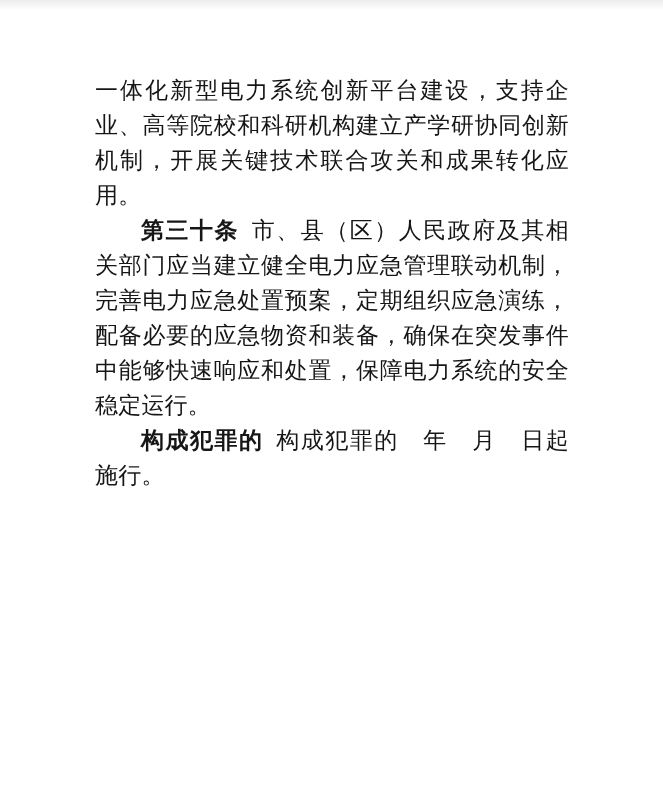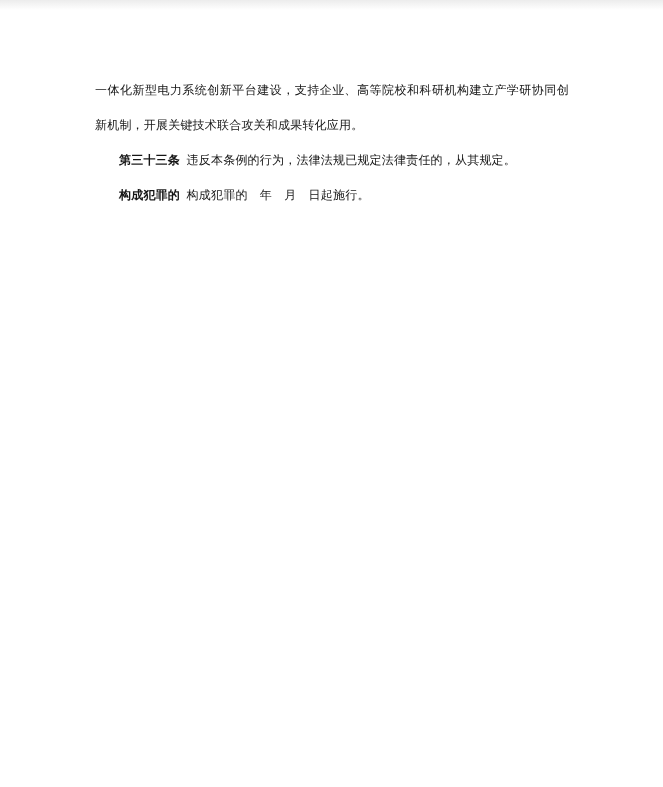--- a/index.html
+++ b/index.html
@@ -18,38 +18,38 @@
     top: 0; left: 0; right: 0;
     height: 10px;
     background: linear-gradient(to bottom, #ececec, #ffffff);
     pointer-events: none;
   }
   .content {
     position: absolute;
     left: 95px;
     top: 73px;
     width: 474px;
-    font-size: 12px;
+    font-size: 23px;
     line-height: 35px;
     letter-spacing: 0.2px;
     text-align: justify;
     text-justify: inter-ideograph;
   }
   .para { text-align: justify; }
   .para.indented { text-indent: 2em; }
   .term { font-weight: 700; margin-right: 0.55em; }
 </style>
 </head>
 <body>
 
 <div class="page" style="background: rgb(255, 255, 255); color: rgb(22, 22, 22);">
   <div class="top-shade"></div>
   <div class="content">
   <p class="para"><span class="body-text">一体化新型电力系统创新平台建设，支持企业、高等院校和科研机构建立产学研协同创新机制，开展关键技术联合攻关和成果转化应用。</span></p>
 
+  <p class="para indented"><b class="term">第三十条</b><span class="body-text">市、县（区）人民政府及其相关部门应当建立健全电力应急管理联动机制，完善电力应急处置预案，定期组织应急演练，配备必要的应急物资和装备，确保在突发事件中能够快速响应和处置，保障电力系统的安全稳定运行。</span></p>
 
 
 
-  <p class="para indented"><b class="term">第三十三条</b><span class="body-text">违反本条例的行为，法律法规已规定法律责任的，从其规定。</span></p>
 
   <p class="para indented"><b class="term">构成犯罪的</b><span class="body-text">构成犯罪的　年　月　日起施行。</span></p>
 </div>
 </div>
 
 </body></html>

